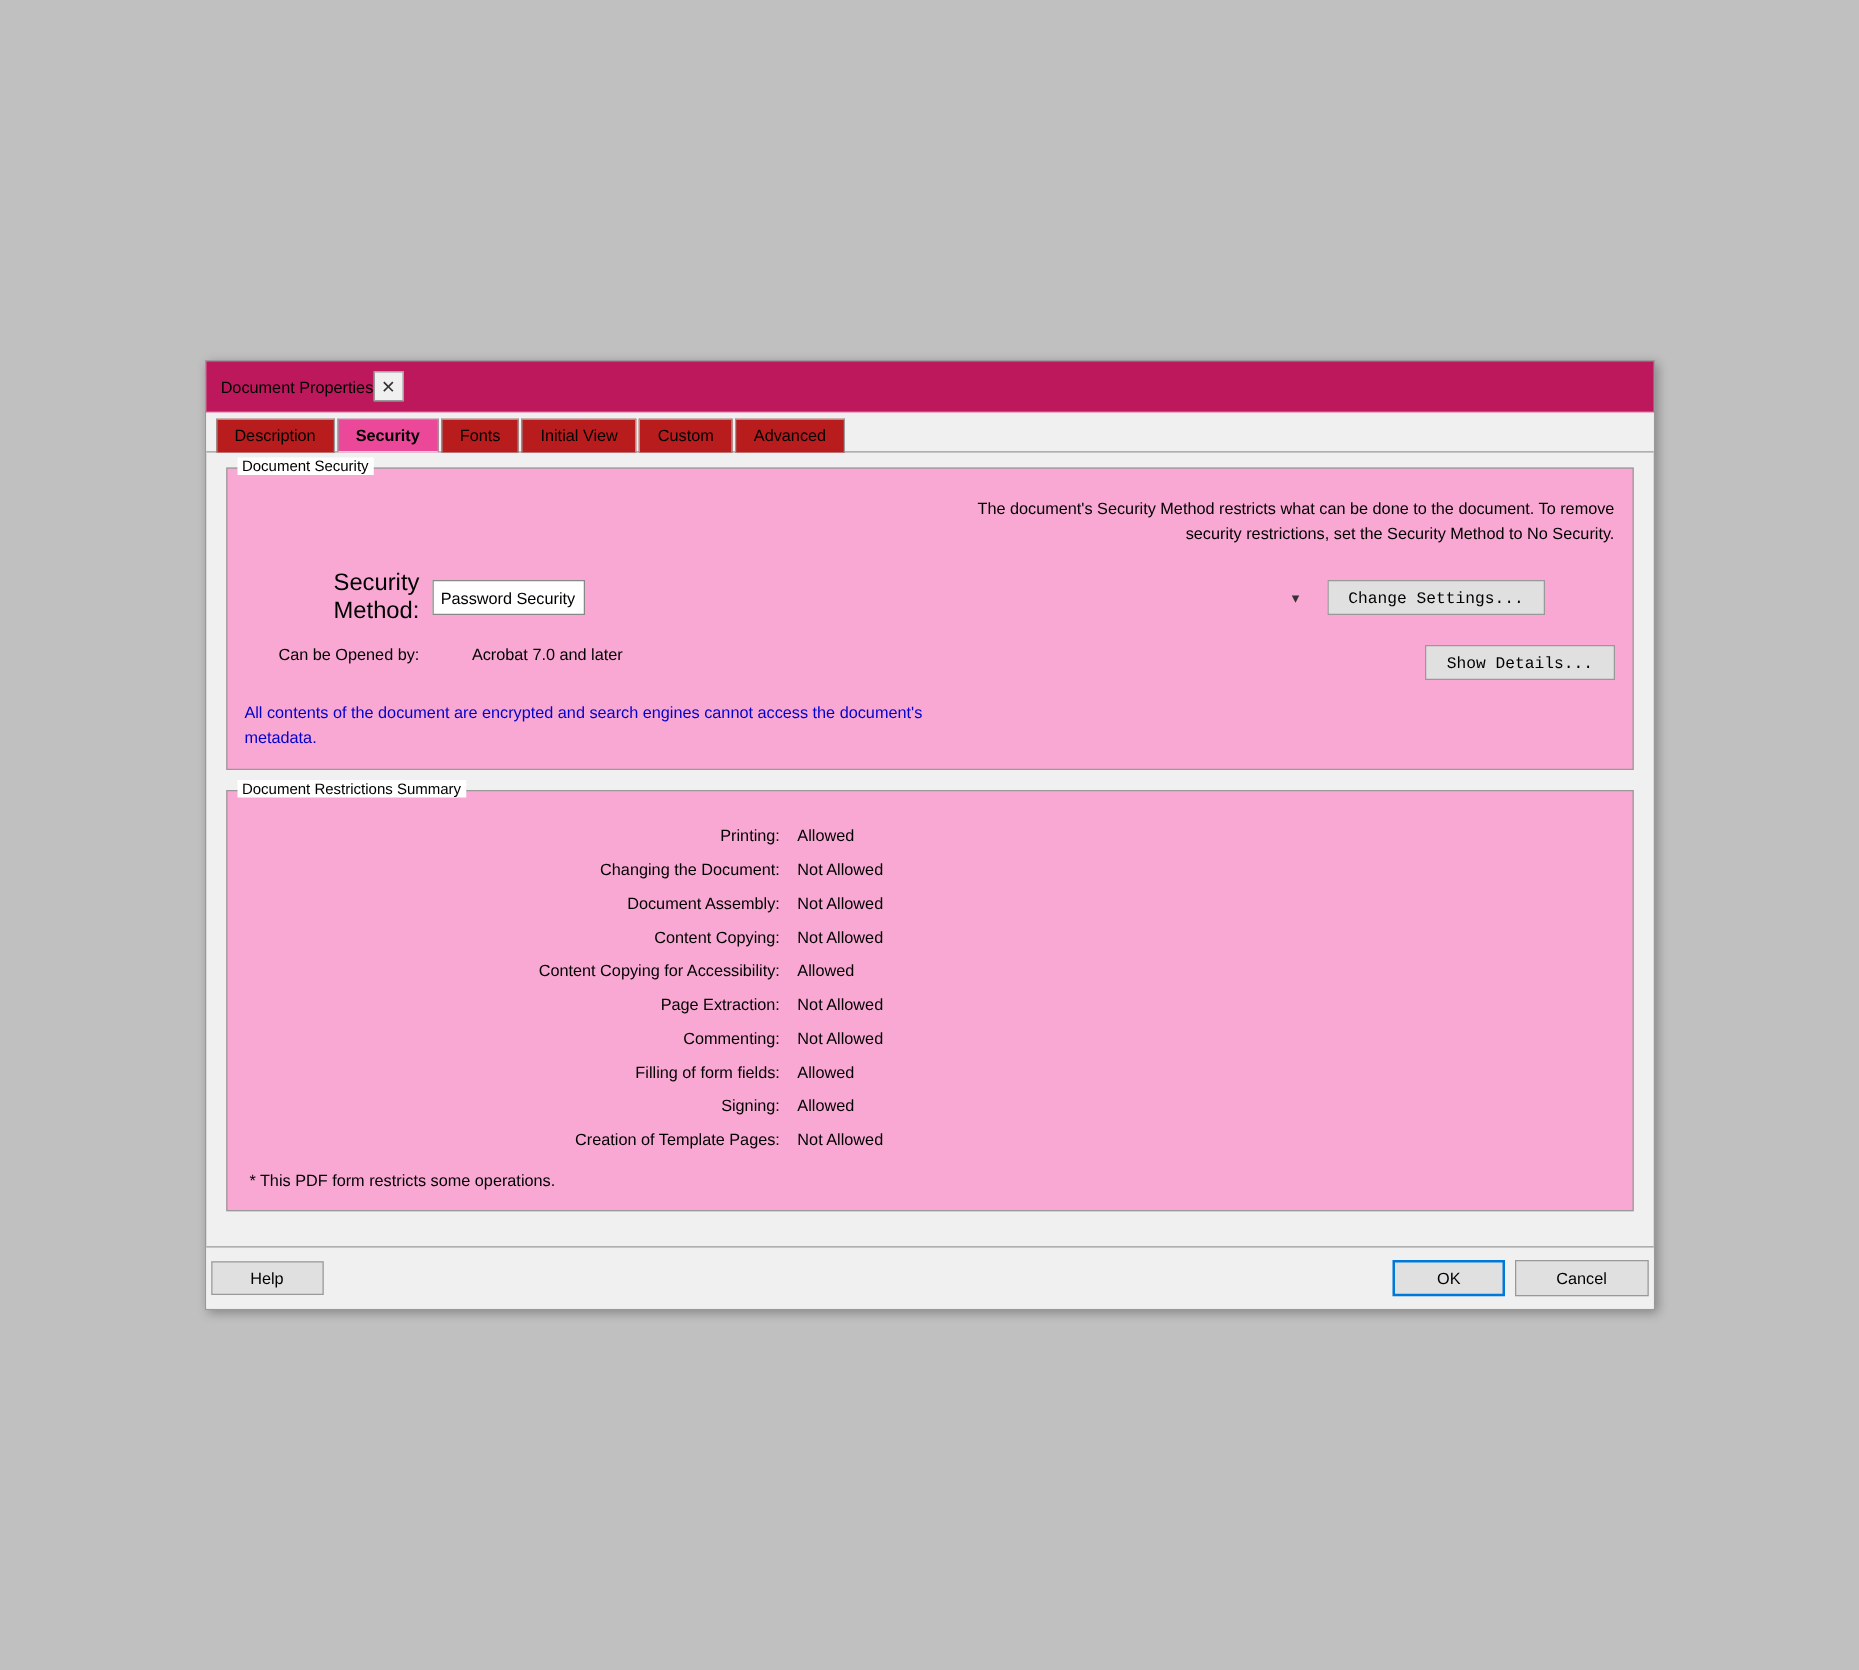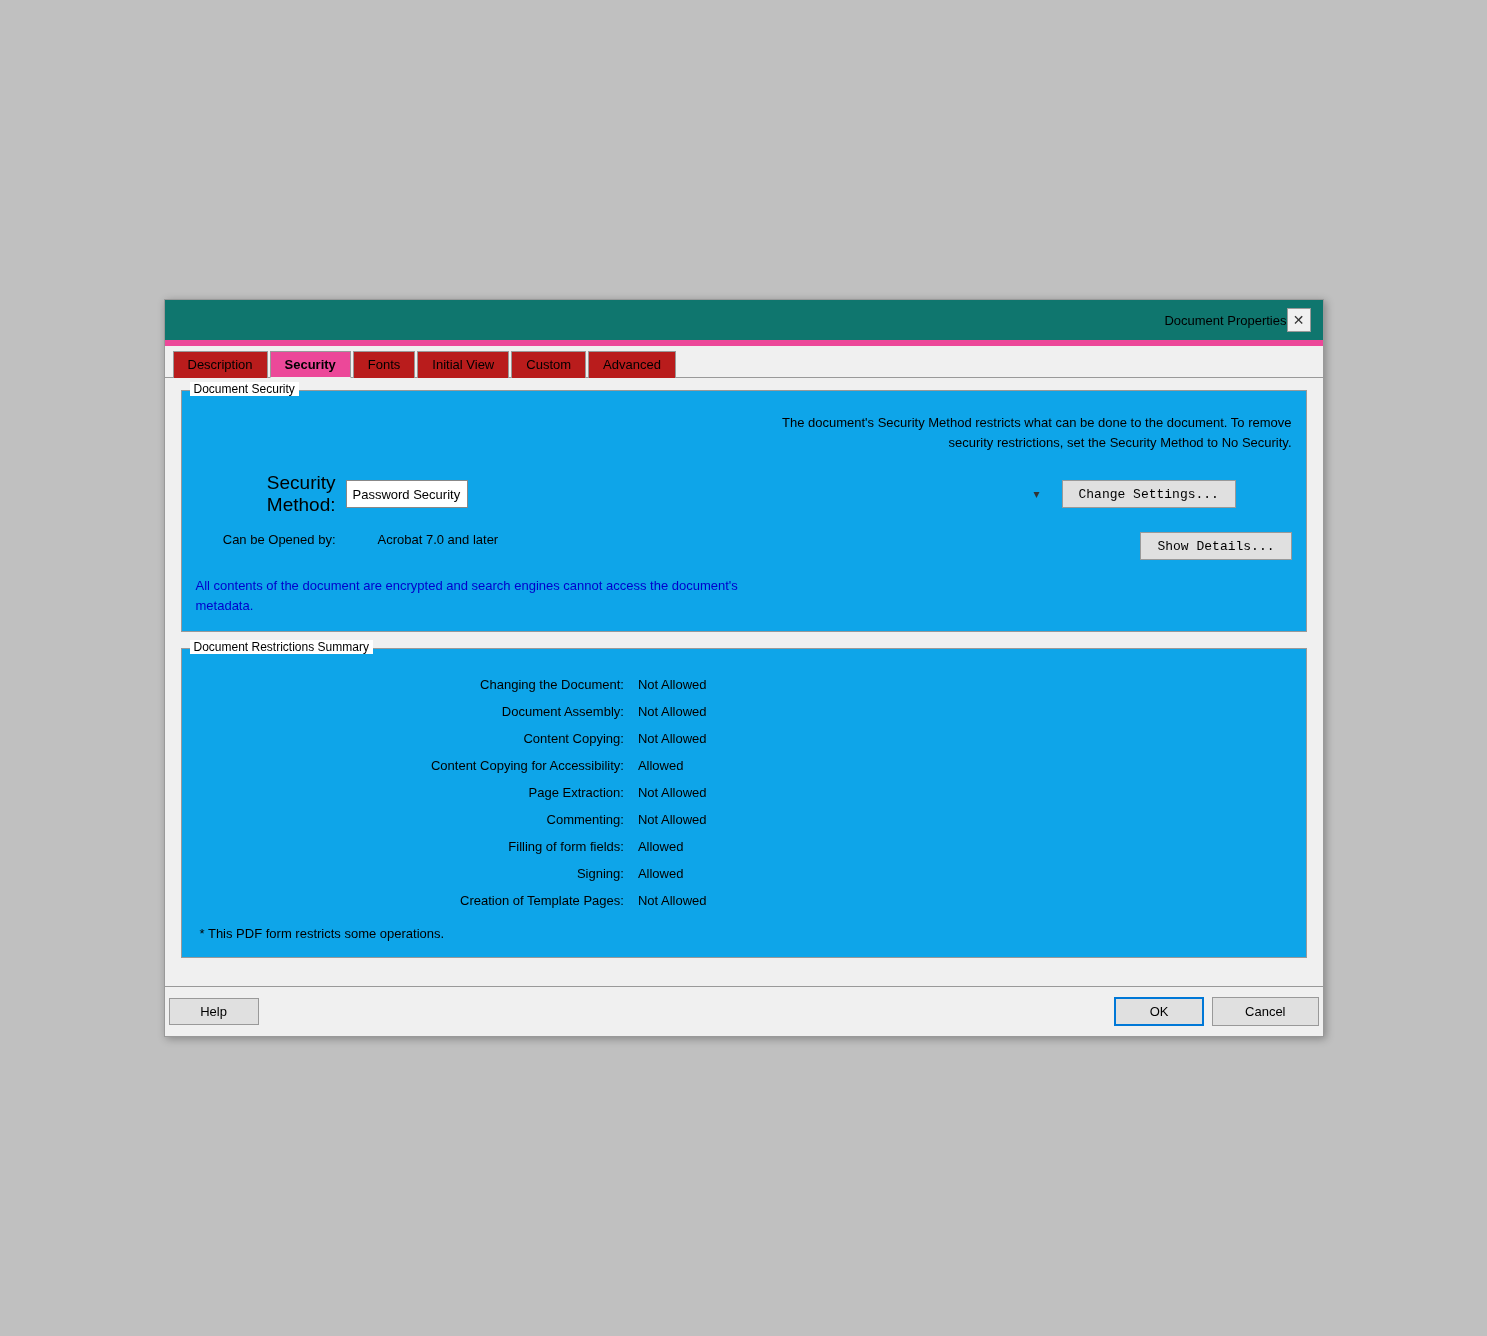--- a/index.html
+++ b/index.html
@@ -14,25 +14,25 @@
     }
     .dialog {
       background: #f0f0f0;
       border: 1px solid #999;
       width: 1160px;
       box-shadow: 2px 2px 8px rgba(0,0,0,0.3);
       display: flex;
       flex-direction: column;
     }
     .title-bar {
-      background: #0f766e;
-      border-bottom: 6px solid #ec4899;
+      background: #be185d;
+      border-bottom: 1px solid #ec4899;
       padding: 8px 12px;
       display: flex;
-      justify-content: flex-end;
+      justify-content: flex-start;
       align-items: center;
       user-select: none;
     }
     .title-bar-text {
       font-size: 13px;
       font-weight: normal;
       color: #000;
     }
     .close-btn {
       width: 24px;
@@ -77,21 +77,21 @@
     
     .content {
       padding: 12px 16px;
       flex: 1;
     }
 
     
     .section-box {
       border: 1px solid #999;
       margin-bottom: 16px;
-      background: #0ea5e9;
+      background: #f9a8d4;
       padding: 10px 14px 16px 14px;
       position: relative;
     }
     .section-title {
       font-size: 12px;
       color: #000;
       background: white;
       position: absolute;
       top: -9px;
       left: 8px;
@@ -312,20 +312,24 @@
           <span>metadata.</span>
         </div>
       </div>
     </div>
 
     <div class="section-box">
       <span class="section-title">Document Restrictions Summary</span>
       <div class="section-content">
         <table class="restrictions-table">
           <tbody id="restrictions-tbody">
+          <tr>
+                <td>Printing:</td>
+                <td>Allowed</td>
+              </tr>
               <tr>
                 <td>Changing the Document:</td>
                 <td>Not Allowed</td>
               </tr>
               <tr>
                 <td>Document Assembly:</td>
                 <td>Not Allowed</td>
               </tr>
               <tr>
                 <td>Content Copying:</td>

